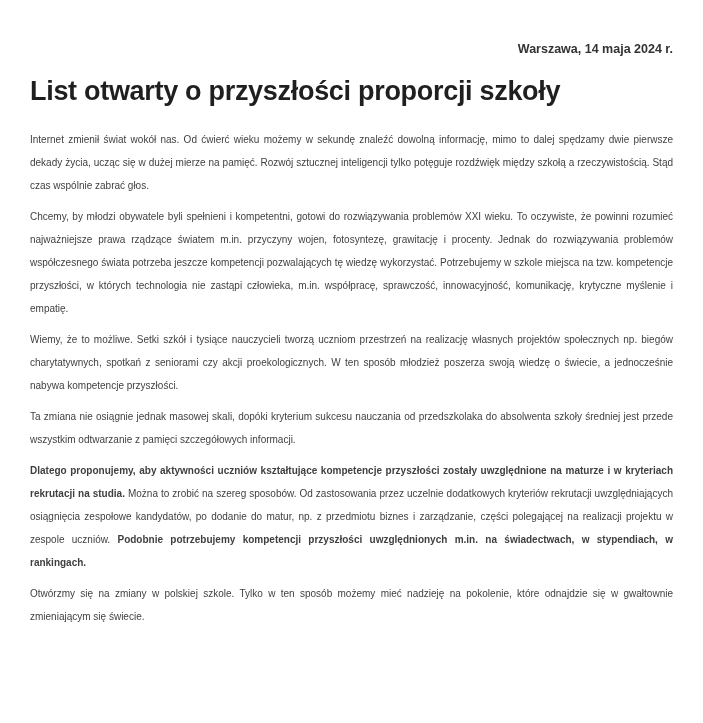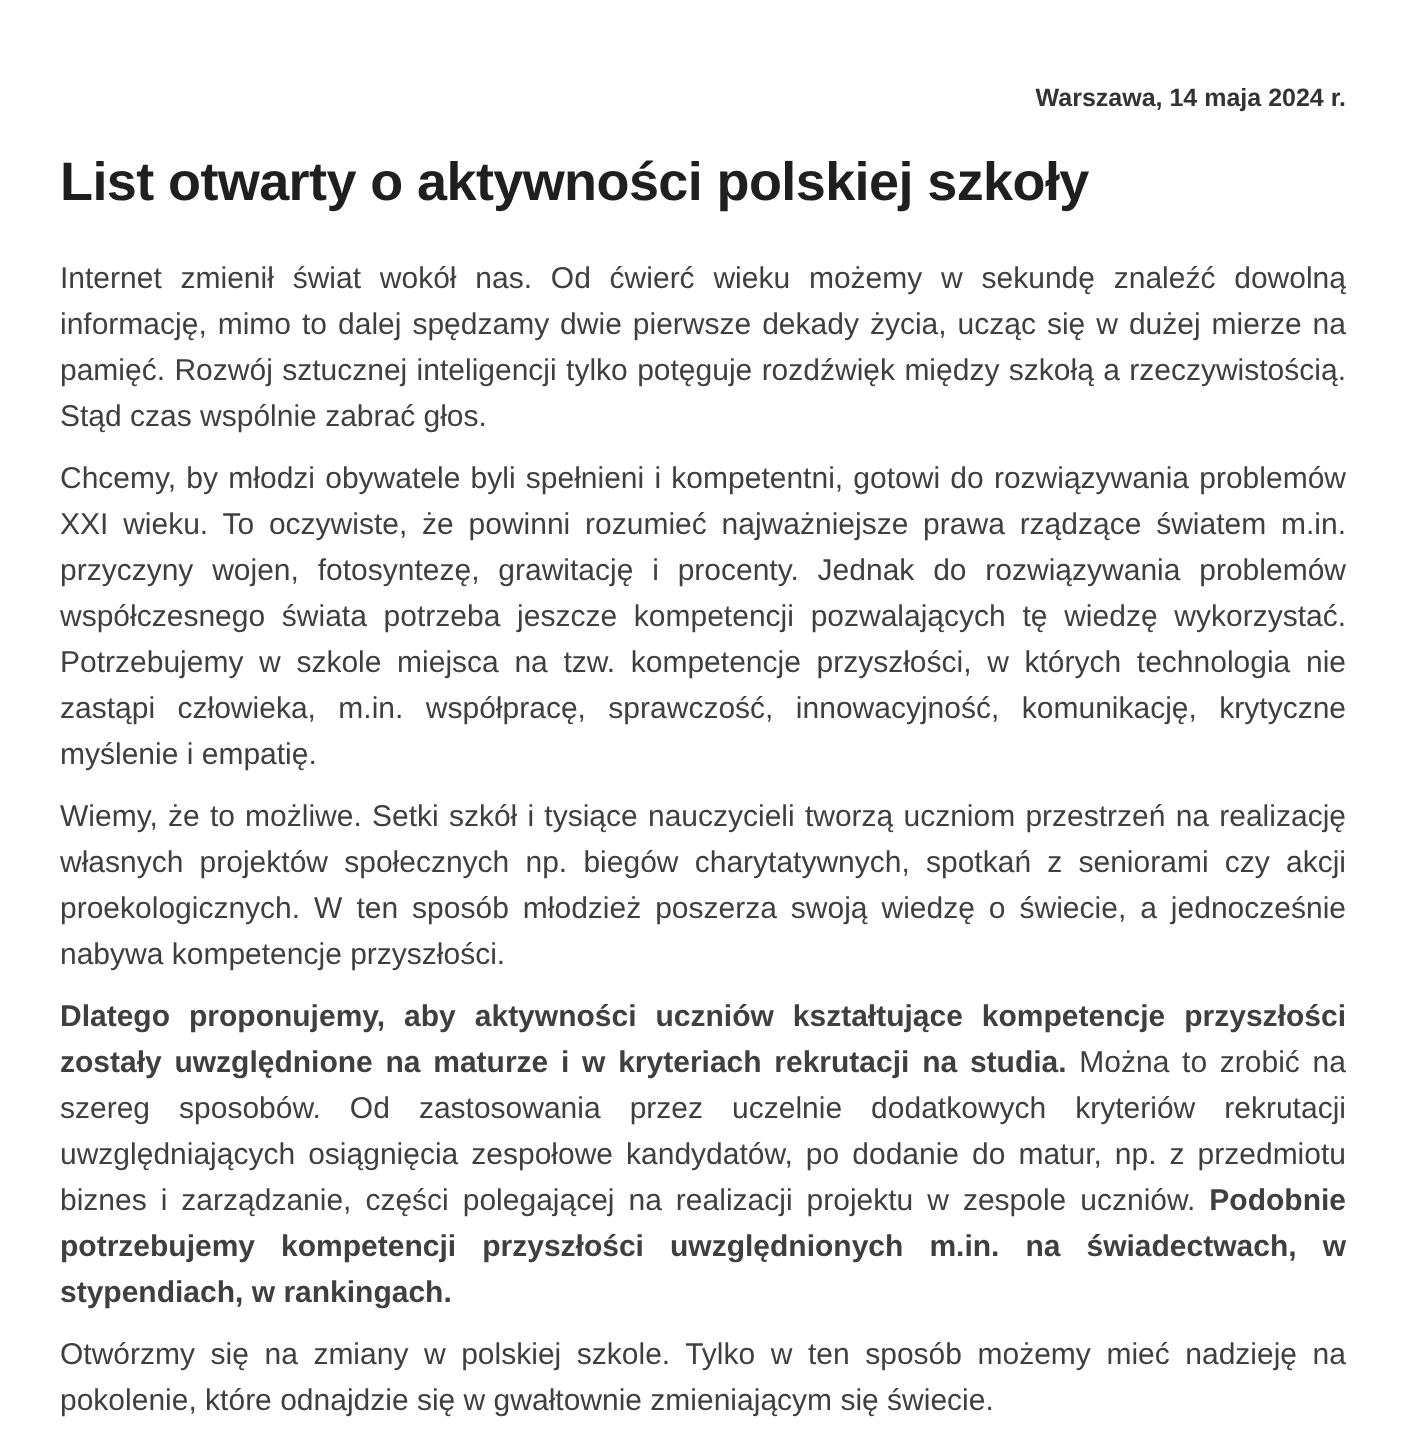--- a/index.html
+++ b/index.html
@@ -34,39 +34,40 @@
   }
   h1.title {
     font-size: 27px;
     font-weight: bold;
     color: var(--heading);
     letter-spacing: -0.3px;
     margin: 0 0 21px 0;
     line-height: 1.15;
   }
   .letter-body p {
-    font-size: 15px;
+    font-size: 10px;
     line-height: 23px;
     color: var(--text);
     text-align: justify;
     margin: 0 0 8px 0;
   }
   .letter-body p span.bold {
     font-weight: bold;
   }
 </style>
 </head>
 <body>
 
 <div class="page">
   <div class="date-line">Warszawa, 14 maja 2024 r.</div>
 
-  <h1 class="title">List otwarty o aktywności polskiej szkoły</h1>
+  <h1 class="title">List otwarty o przyszłości proporcji szkoły</h1>
 
   <div class="letter-body">
       <p><span>Internet zmienił świat wokół nas. Od ćwierć wieku możemy w sekundę znaleźć dowolną informację, mimo to dalej spędzamy dwie pierwsze dekady życia, ucząc się w dużej mierze na pamięć. Rozwój sztucznej inteligencji tylko potęguje rozdźwięk między szkołą a rzeczywistością. Stąd czas wspólnie zabrać głos.</span></p>
       <p><span>Chcemy, by młodzi obywatele byli spełnieni i kompetentni, gotowi do rozwiązywania problemów XXI wieku. To oczywiste, że powinni rozumieć najważniejsze prawa rządzące światem m.in. przyczyny wojen, fotosyntezę, grawitację i procenty. Jednak do rozwiązywania problemów współczesnego świata potrzeba jeszcze kompetencji pozwalających tę wiedzę wykorzystać. Potrzebujemy w szkole miejsca na tzw. kompetencje przyszłości, w których technologia nie zastąpi człowieka, m.in. współpracę, sprawczość, innowacyjność, komunikację, krytyczne myślenie i empatię.</span></p>
       <p><span>Wiemy, że to możliwe. Setki szkół i tysiące nauczycieli tworzą uczniom przestrzeń na realizację własnych projektów społecznych np. biegów charytatywnych, spotkań z seniorami czy akcji proekologicznych. W ten sposób młodzież poszerza swoją wiedzę o świecie, a jednocześnie nabywa kompetencje przyszłości.</span></p>
+      <p><span>Ta zmiana nie osiągnie jednak masowej skali, dopóki kryterium sukcesu nauczania od przedszkolaka do absolwenta szkoły średniej jest przede wszystkim odtwarzanie z pamięci szczegółowych informacji.</span></p>
       <p><span class="bold">Dlatego proponujemy, aby aktywności uczniów kształtujące kompetencje przyszłości zostały uwzględnione na maturze i w kryteriach rekrutacji na studia.</span><span> Można to zrobić na szereg sposobów. Od zastosowania przez uczelnie dodatkowych kryteriów rekrutacji uwzględniających osiągnięcia zespołowe kandydatów, po dodanie do matur, np. z przedmiotu biznes i zarządzanie, części polegającej na realizacji projektu w zespole uczniów. </span><span class="bold">Podobnie potrzebujemy kompetencji przyszłości uwzględnionych m.in. na świadectwach, w stypendiach, w rankingach.</span></p>
       <p><span>Otwórzmy się na zmiany w polskiej szkole. Tylko w ten sposób możemy mieć nadzieję na pokolenie, które odnajdzie się w gwałtownie zmieniającym się świecie.</span></p>
     </div>
 
 </div>
 
 </body></html>

